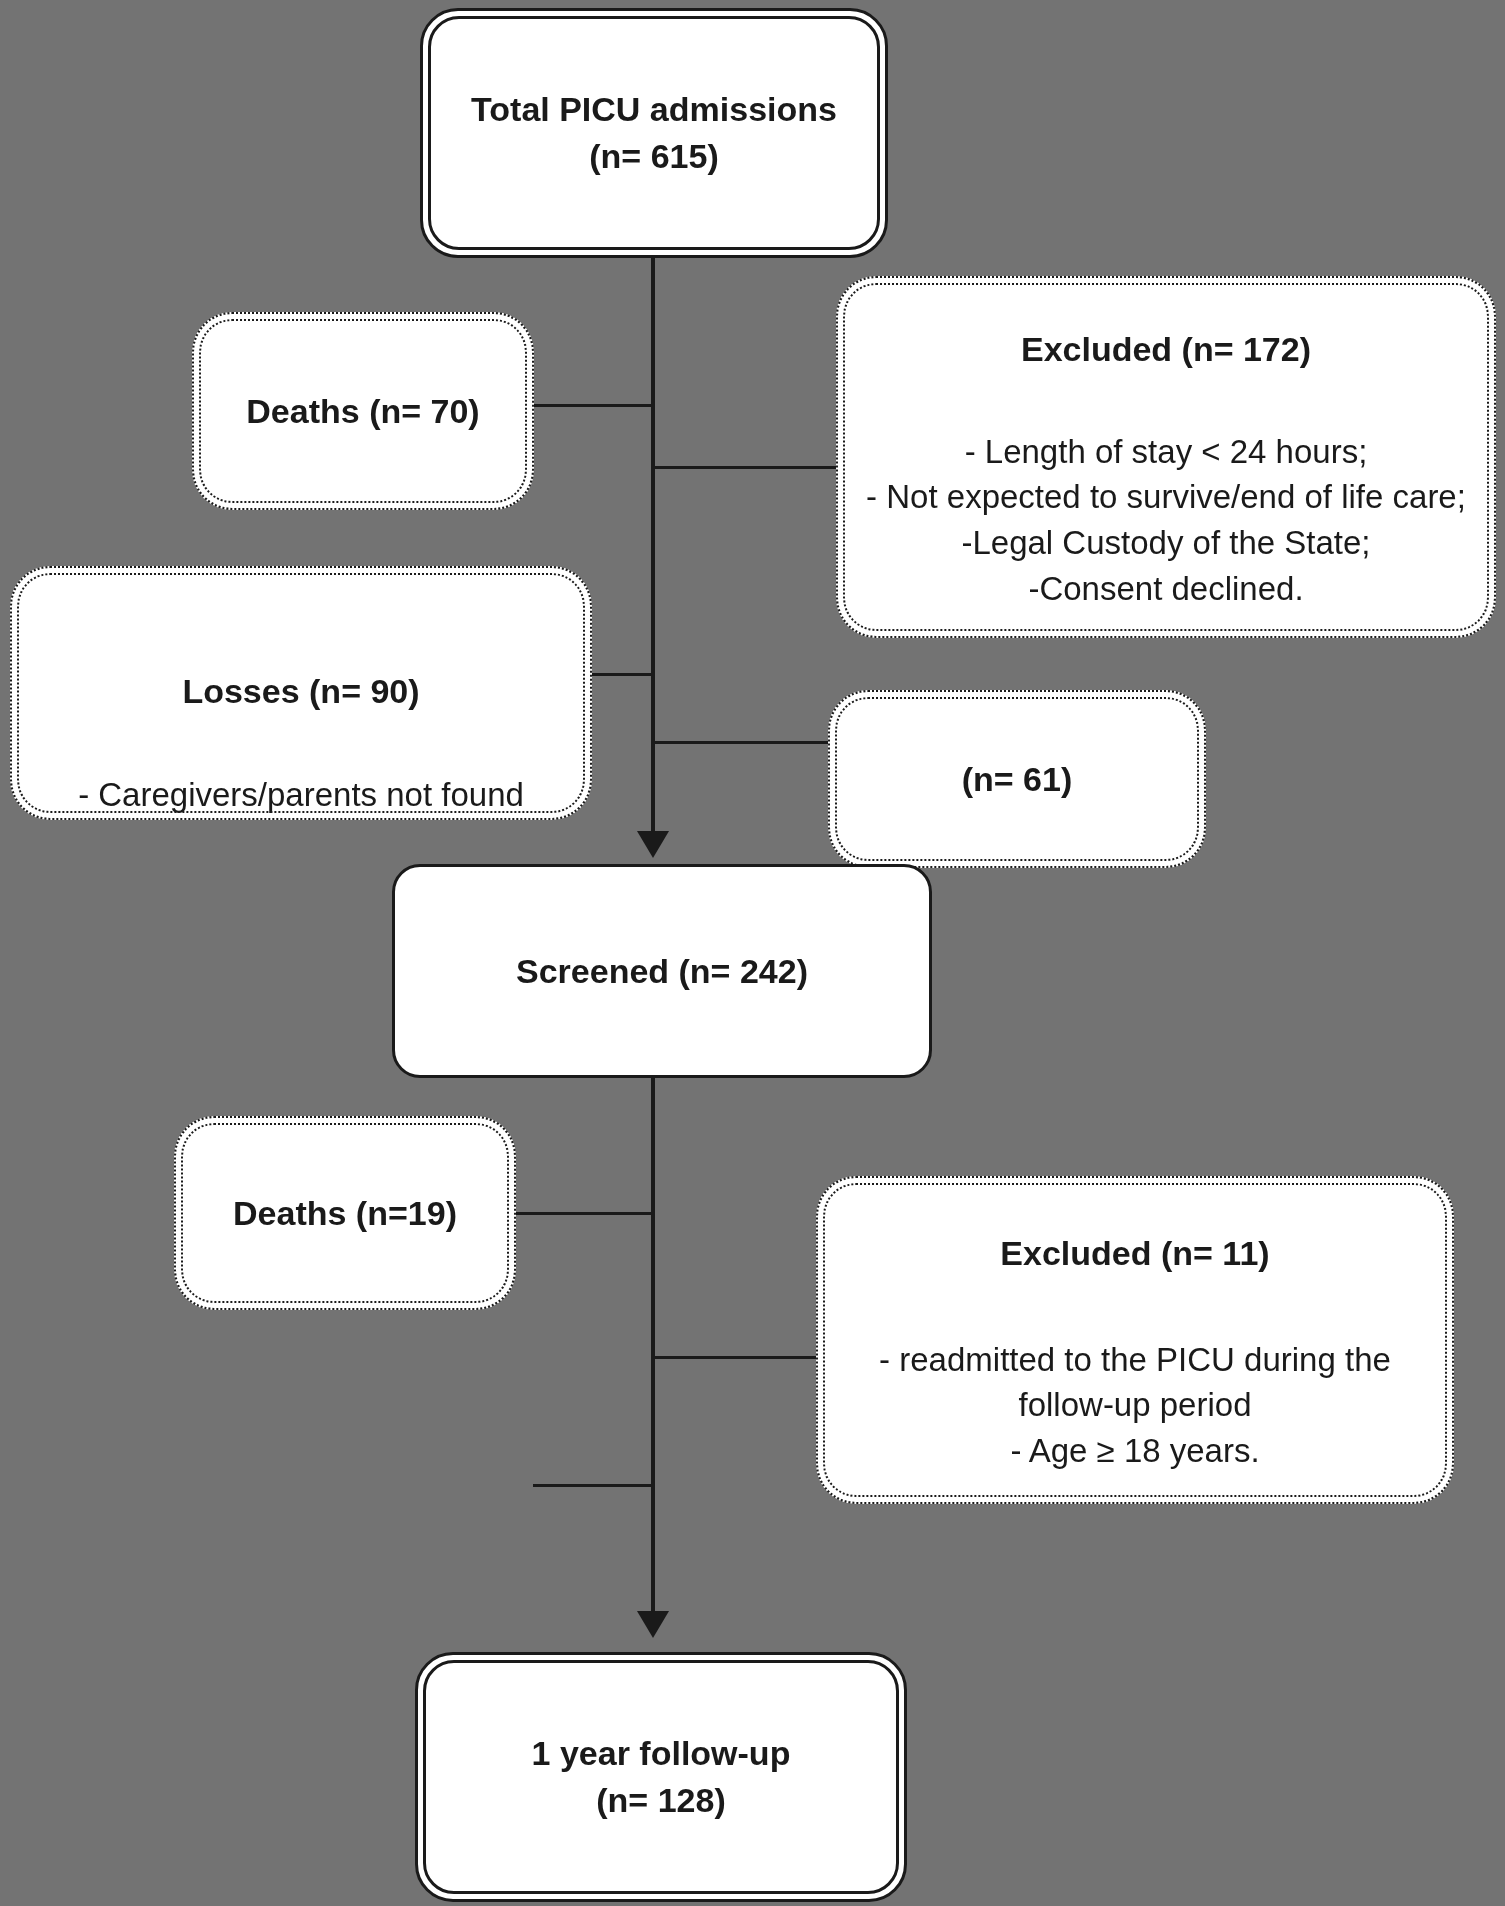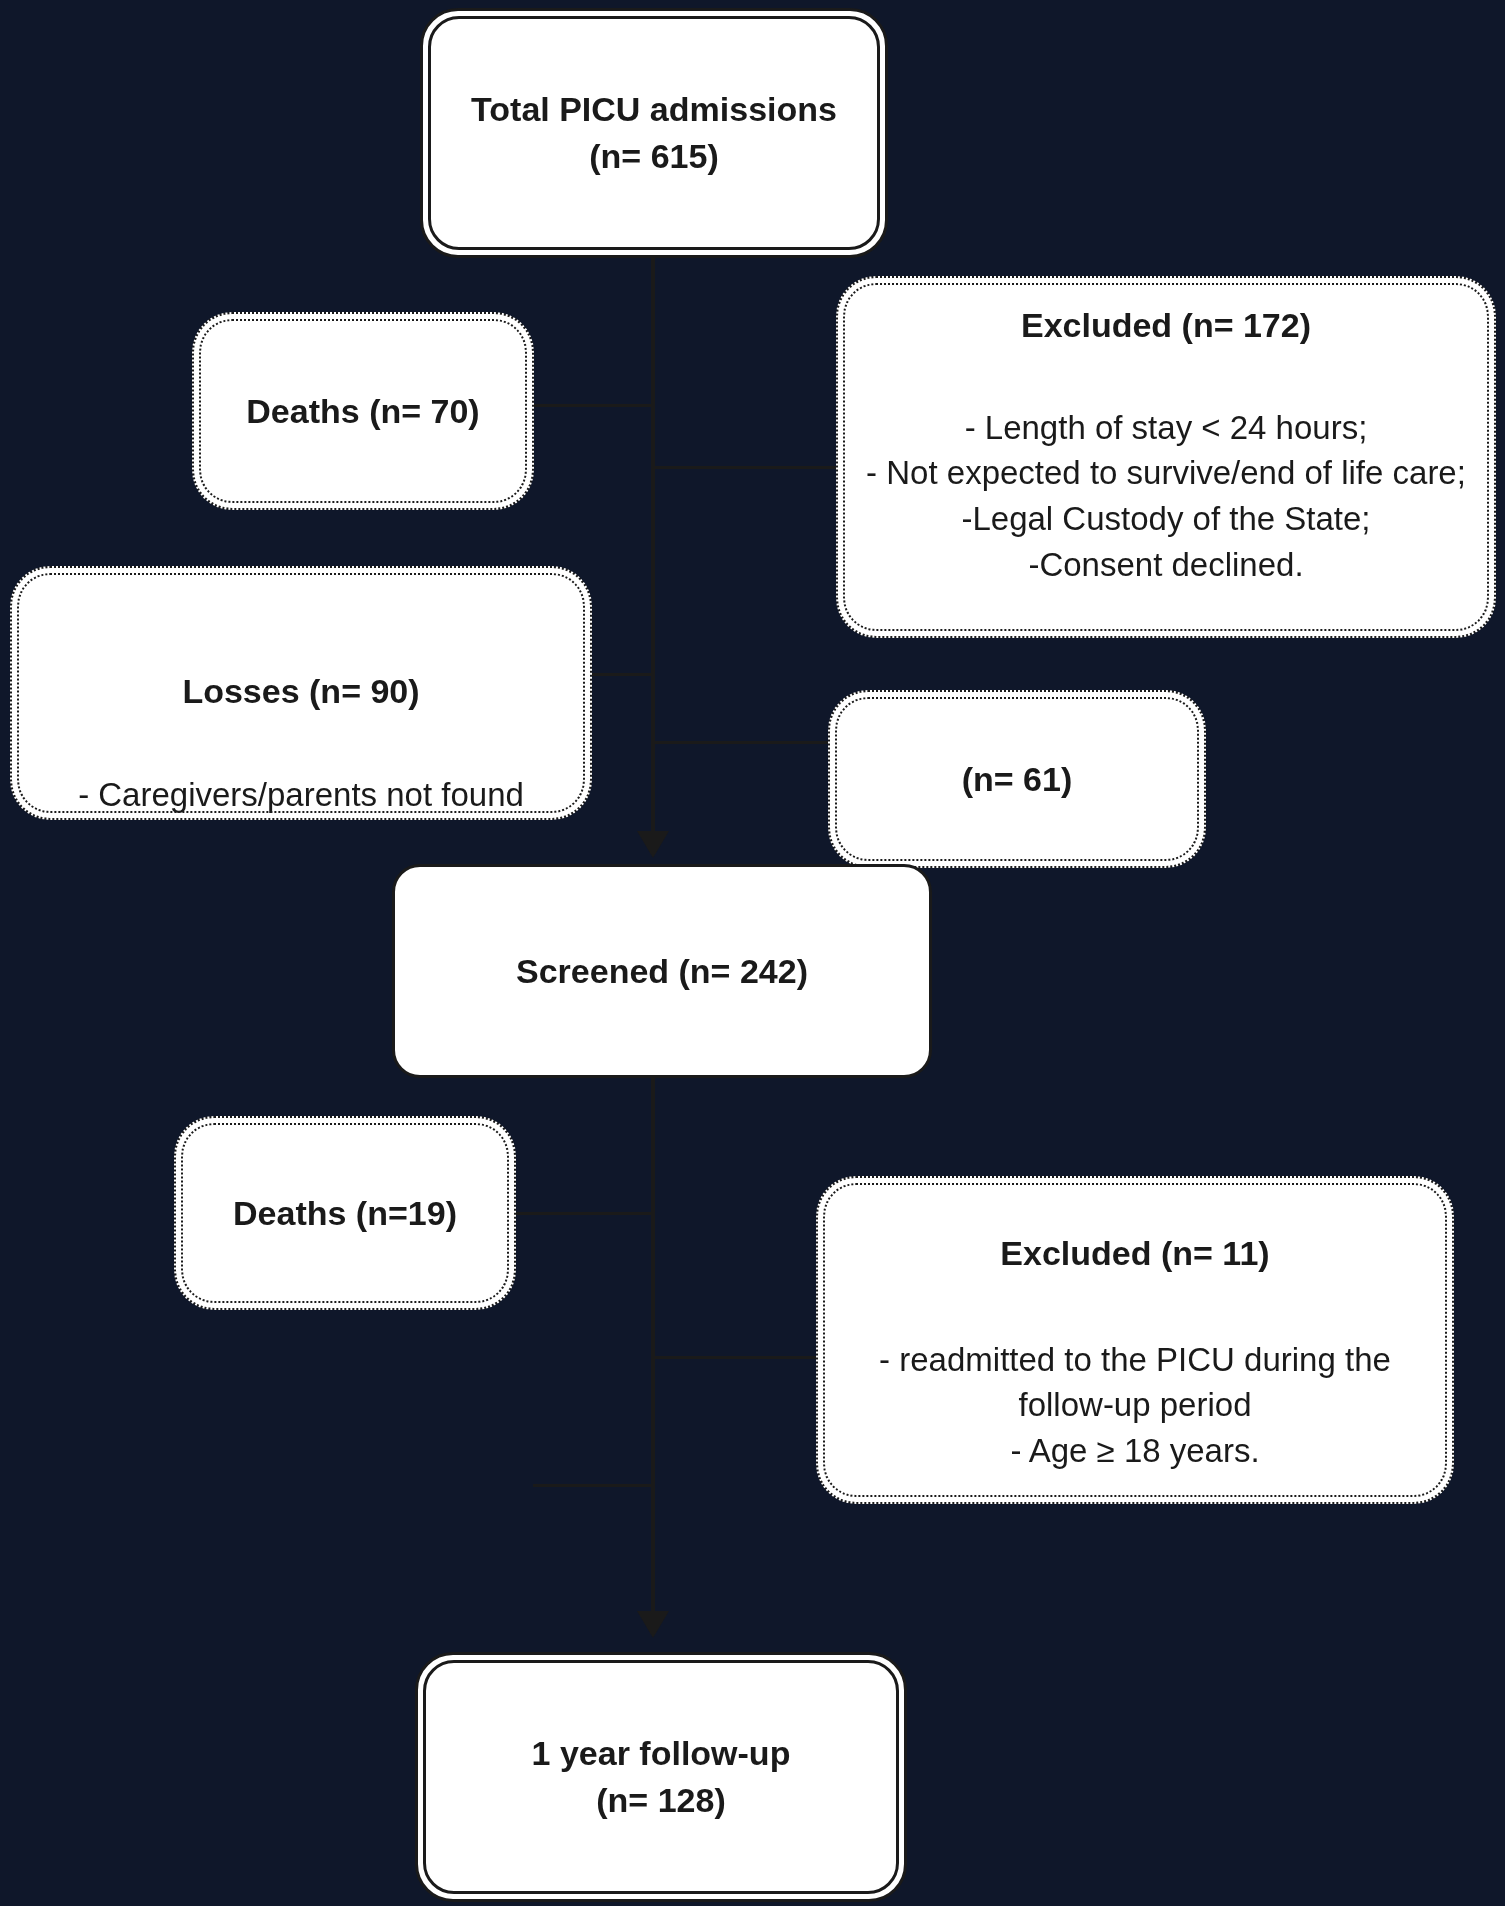--- a/index.html
+++ b/index.html
@@ -1,21 +1,21 @@
 <!DOCTYPE html>
 <html><head>
 <meta charset="utf-8">
 <style>
   * { margin: 0; padding: 0; box-sizing: border-box; }
   html, body { background: #ffffff; }
   .canvas {
     position: relative;
     width: 1505px;
     height: 1906px;
-    background: #0f172a;
+    background: #737373;
     font-family: "Liberation Sans", sans-serif;
     color: #1a1a1a;
     overflow: hidden;
   }
   .box {
     position: absolute;
     display: flex;
     flex-direction: column;
     align-items: center;
     justify-content: center;
@@ -95,21 +95,21 @@
   <div class="box double-box" style="left:420px; top:8px; width:468px; height:250px;">
     <div class="title">Total PICU admissions</div>
     <div class="title">(n= 615)</div>
   </div>
 
   <div class="box dotted-box" style="left:192px; top:312px; width:342px; height:198px;">
     <div class="title">Deaths (n= 70)</div>
   </div>
 
   <div class="box dotted-box pad-top" style="left:836px; top:276px; width:660px; height:362px; padding:24px 26px 0 26px;">
-    <div class="title" style="margin-bottom:56px;">Excluded (n= 172)</div>
+    <div class="title" style="margin-bottom:56px;margin-top:24px;">Excluded (n= 172)</div>
     <div class="body-text">- Length of stay &lt; 24 hours;</div>
     <div class="body-text">- Not expected to survive/end of life care;</div>
     <div class="body-text">-Legal Custody of the State;</div>
     <div class="body-text">-Consent declined.</div>
   </div>
 
   <div class="box dotted-box" style="left:10px; top:566px; width:582px; height:254px; gap:58px;justify-content:flex-end;">
     <div class="title">Losses (n= 90)</div>
     <div class="body-text">- Caregivers/parents not found</div>
   </div>

